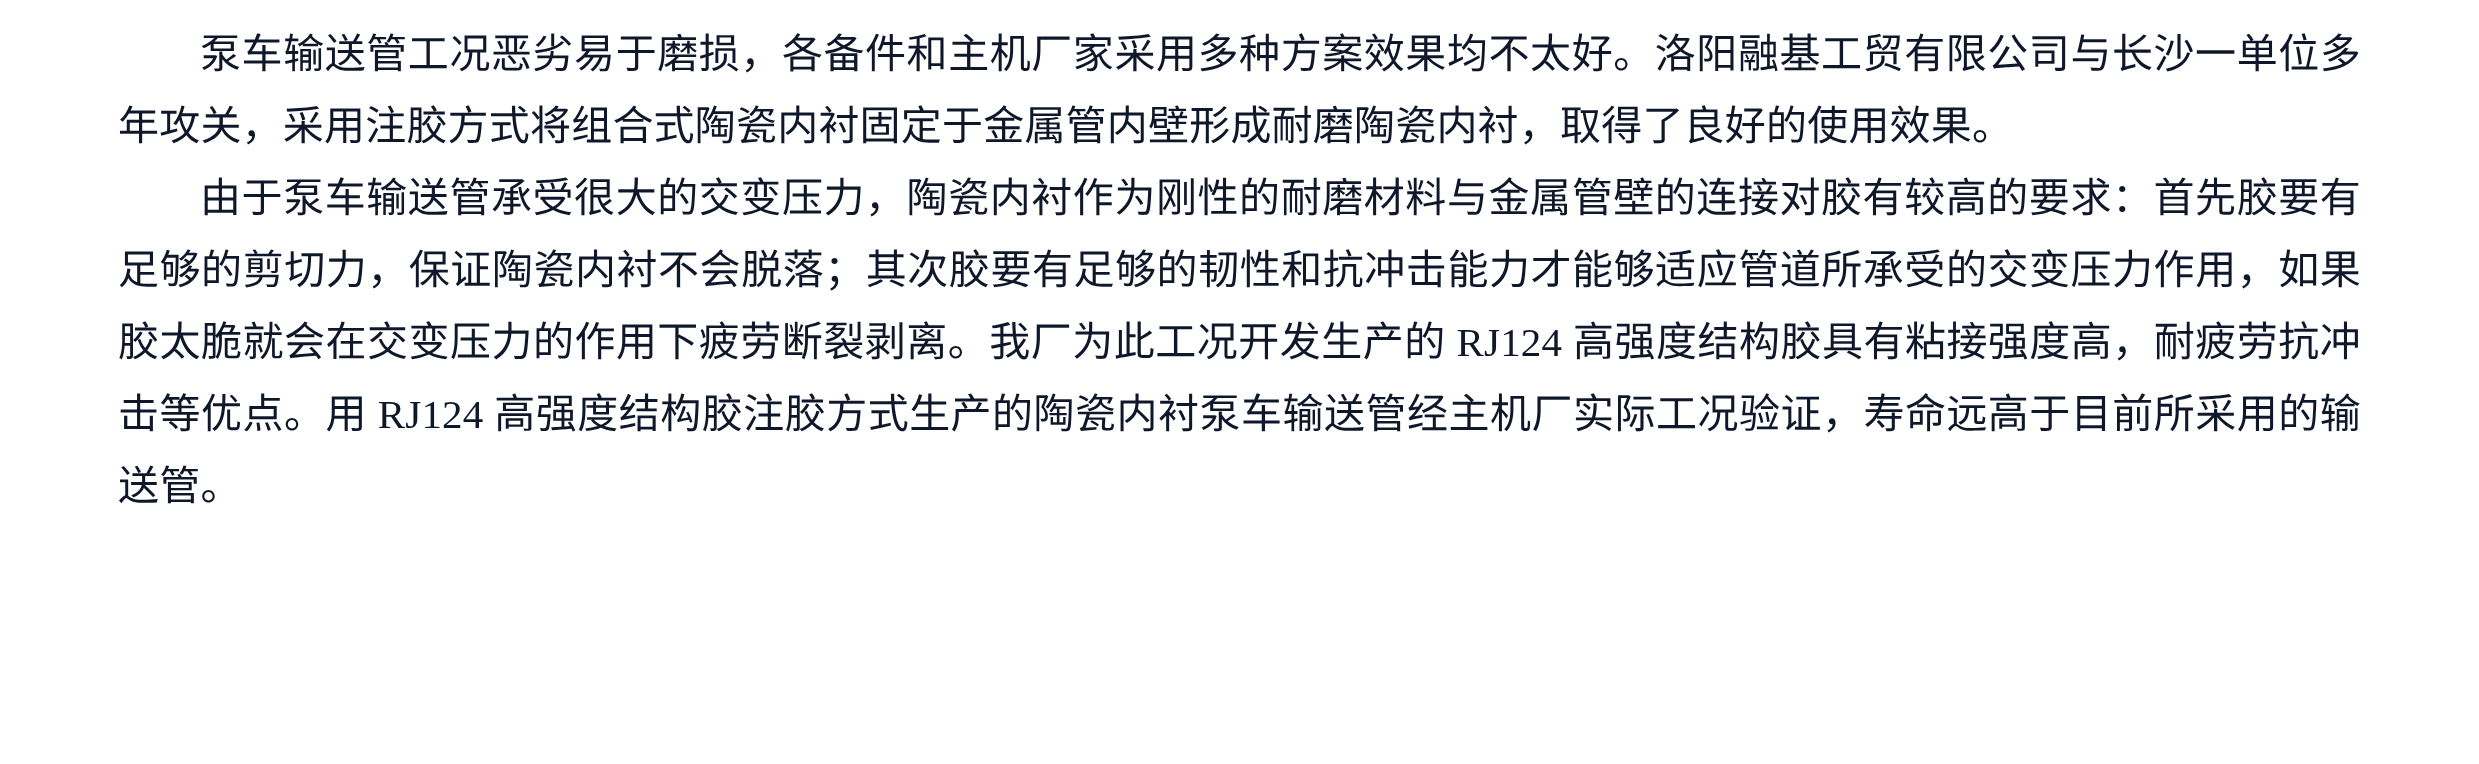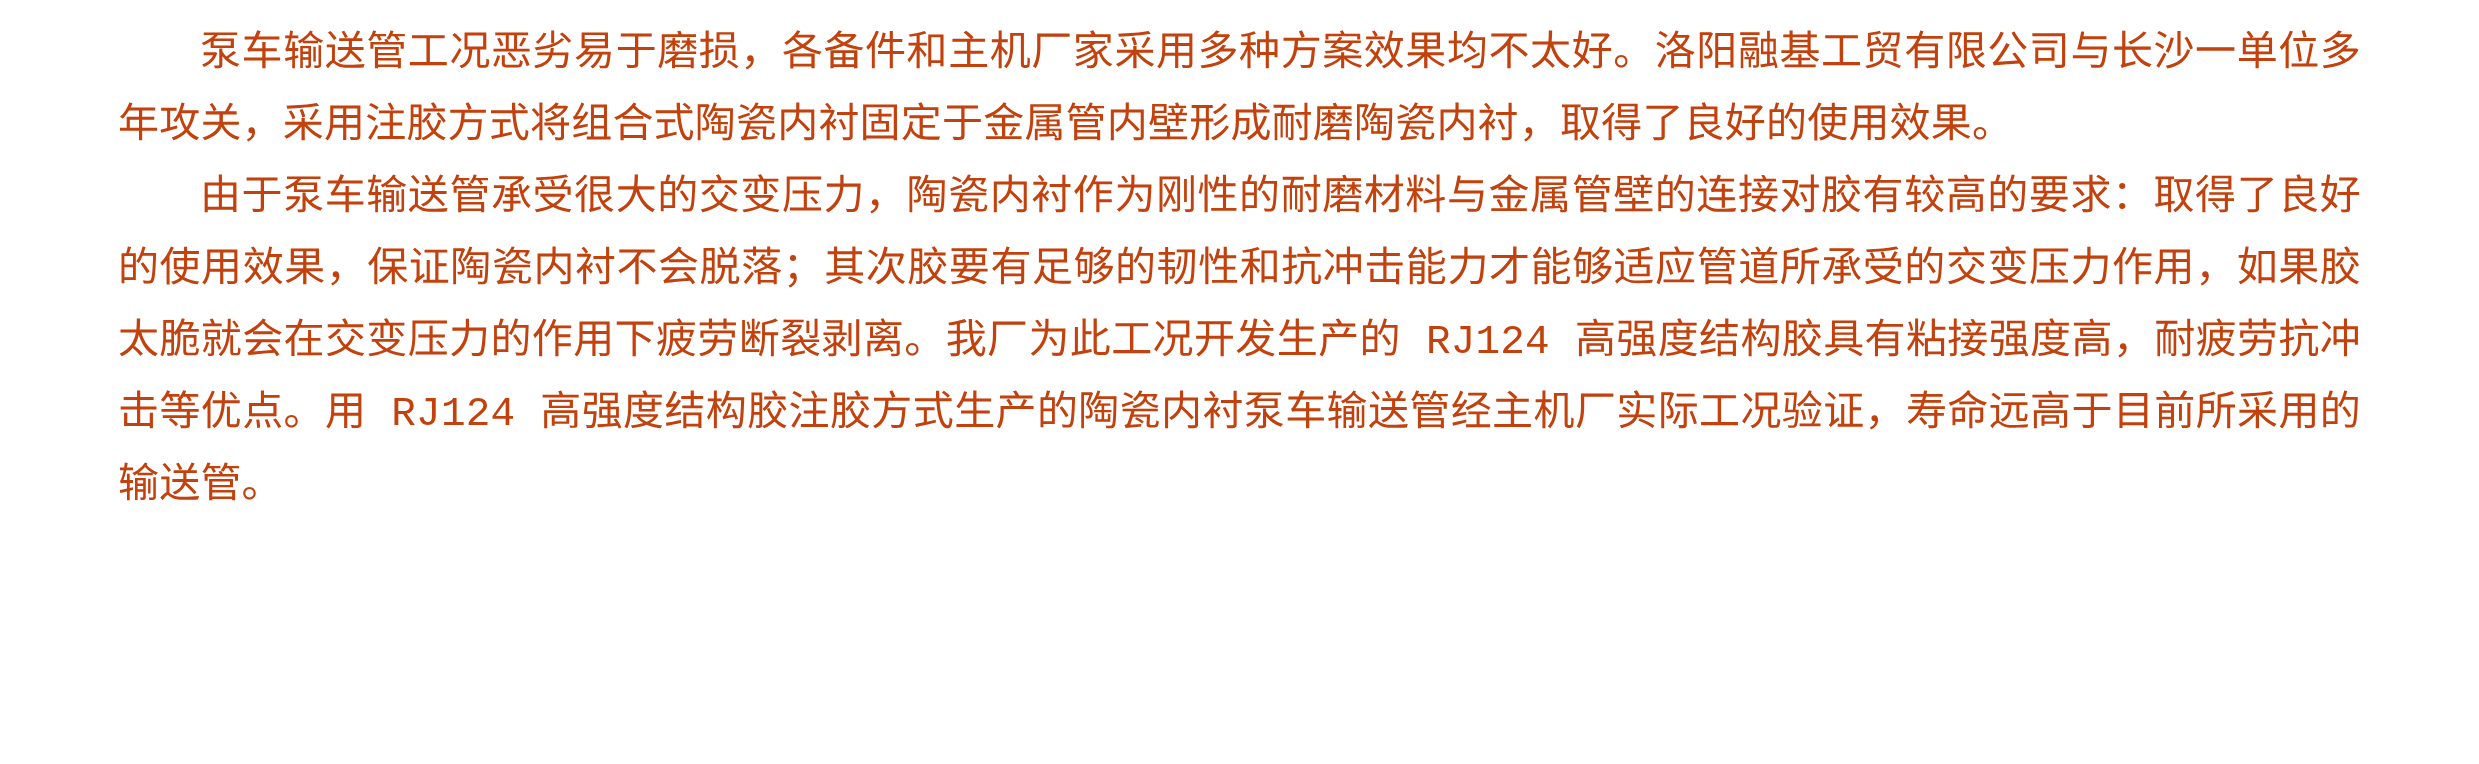--- a/index.html
+++ b/index.html
@@ -19,35 +19,34 @@
     width: 2479px;
     height: 764px;
     background: #ffffff;
     padding: 18px 118px 0 118px;
   }
   .doc-body {
     display: block;
   }
   .para {
     margin: 0;
-    color: #c2410c;
+    color: #0f172a;
     font-size: 41px;
     line-height: 72px;
     text-align: justify;
     text-justify: inter-ideograph;
     text-indent: 82px;
     letter-spacing: 0.2px;
     font-weight: 400;
-    font-family: Liberation Mono, monospace;
   }
   .para + .para {
     margin-top: 0;
   }
 </style>
 </head>
 <body>
 
 <div class="page">
   <div class="doc-body">
     <p class="para">泵车输送管工况恶劣易于磨损，各备件和主机厂家采用多种方案效果均不太好。洛阳融基工贸有限公司与长沙一单位多年攻关，采用注胶方式将组合式陶瓷内衬固定于金属管内壁形成耐磨陶瓷内衬，取得了良好的使用效果。</p>
-    <p class="para">由于泵车输送管承受很大的交变压力，陶瓷内衬作为刚性的耐磨材料与金属管壁的连接对胶有较高的要求：取得了良好的使用效果，保证陶瓷内衬不会脱落；其次胶要有足够的韧性和抗冲击能力才能够适应管道所承受的交变压力作用，如果胶太脆就会在交变压力的作用下疲劳断裂剥离。我厂为此工况开发生产的 RJ124 高强度结构胶具有粘接强度高，耐疲劳抗冲击等优点。用 RJ124 高强度结构胶注胶方式生产的陶瓷内衬泵车输送管经主机厂实际工况验证，寿命远高于目前所采用的输送管。</p>
+    <p class="para">由于泵车输送管承受很大的交变压力，陶瓷内衬作为刚性的耐磨材料与金属管壁的连接对胶有较高的要求：首先胶要有足够的剪切力，保证陶瓷内衬不会脱落；其次胶要有足够的韧性和抗冲击能力才能够适应管道所承受的交变压力作用，如果胶太脆就会在交变压力的作用下疲劳断裂剥离。我厂为此工况开发生产的 RJ124 高强度结构胶具有粘接强度高，耐疲劳抗冲击等优点。用 RJ124 高强度结构胶注胶方式生产的陶瓷内衬泵车输送管经主机厂实际工况验证，寿命远高于目前所采用的输送管。</p>
   </div>
 </div>
 
 </body></html>

